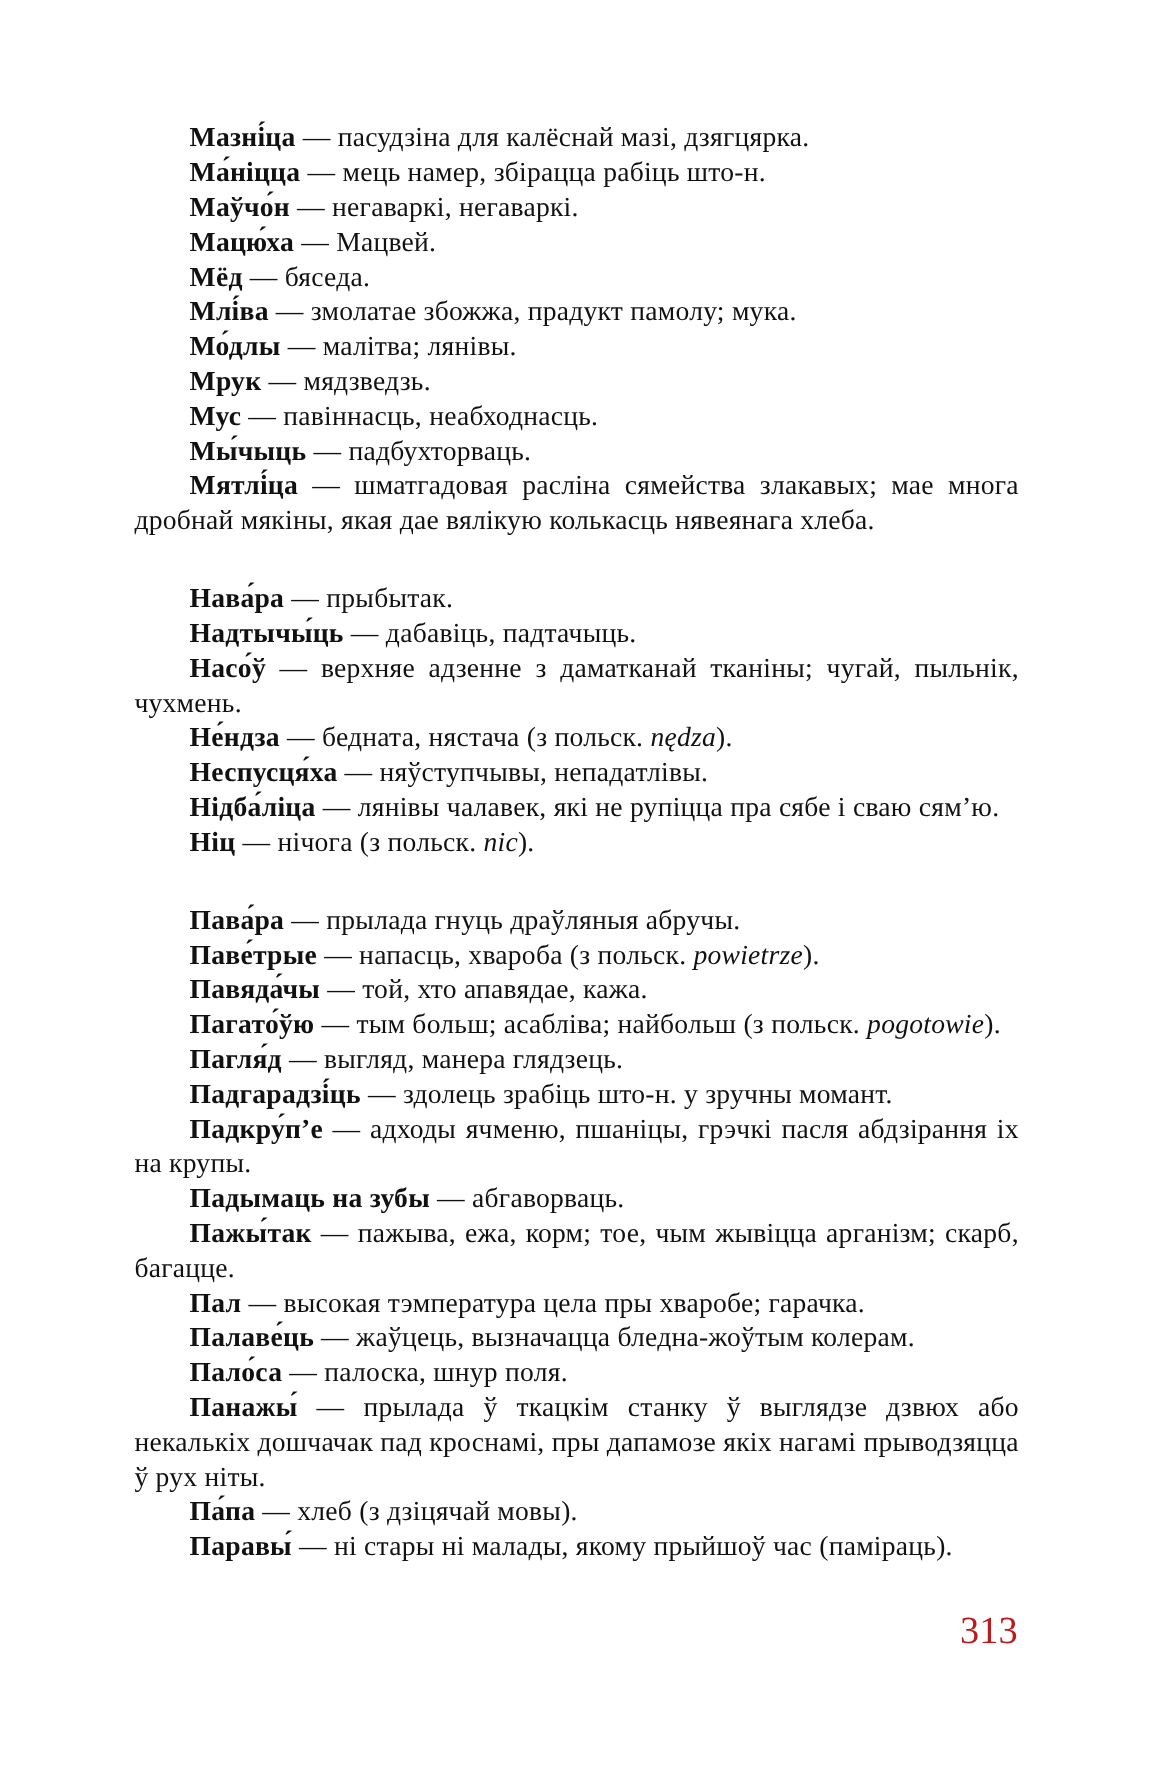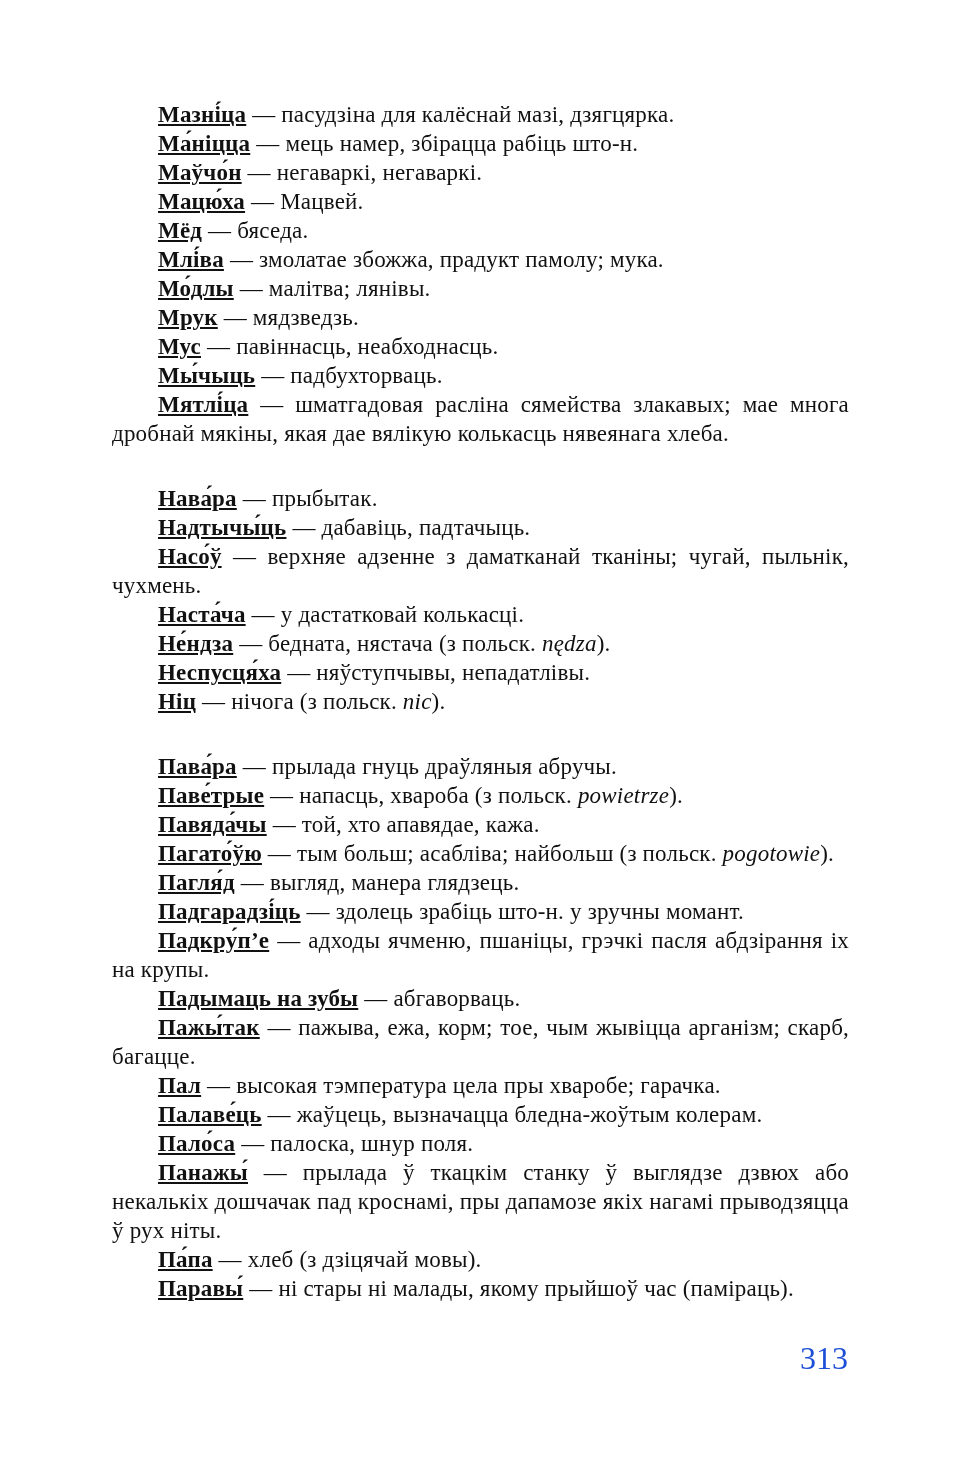--- a/index.html
+++ b/index.html
@@ -27,32 +27,31 @@
   .entry {
     margin: 0;
     font-size: 23px;
     line-height: 29px;
     text-indent: 46px;
     text-align: justify;
     letter-spacing: 0.2px;
   }
   .entry .headword {
     font-weight: bold;
-    text-decoration: underline;
   }
   .entry .foreign {
     font-style: italic;
   }
   .page-number {
     position: absolute;
     top: 1340px;
     right: 112px;
     font-size: 32px;
     line-height: 36px;
-    color: #1d4ed8;
+    color: #b91c1c;
   }
 </style>
 </head>
 <body>
 
 <div class="page">
   <main class="text-block" id="entries-container">
       <section class="letter-section">
         <p class="entry"><b class="headword">Мазні́ца</b><span> — </span><span><span class="def-text">пасудзіна для калёснай мазі, дзягцярка.</span></span></p>
         <p class="entry"><b class="headword">Ма́ніцца</b><span> — </span><span><span class="def-text">мець намер, збірацца рабіць што-н.</span></span></p>
@@ -63,23 +62,23 @@
         <p class="entry"><b class="headword">Мо́длы</b><span> — </span><span><span class="def-text">малітва; лянівы.</span></span></p>
         <p class="entry"><b class="headword">Мрук</b><span> — </span><span><span class="def-text">мядзведзь.</span></span></p>
         <p class="entry"><b class="headword">Мус</b><span> — </span><span><span class="def-text">павіннасць, неабходнасць.</span></span></p>
         <p class="entry"><b class="headword">Мы́чыць</b><span> — </span><span><span class="def-text">падбухторваць.</span></span></p>
         <p class="entry"><b class="headword">Мятлі́ца</b><span> — </span><span><span class="def-text">шматгадовая расліна сямейства злакавых; мае многа дробнай мякіны, якая дае вялікую колькасць нявеянага хлеба.</span></span></p>
       </section>
       <section class="letter-section">
         <p class="entry"><b class="headword">Нава́ра</b><span> — </span><span><span class="def-text">прыбытак.</span></span></p>
         <p class="entry"><b class="headword">Надтычы́ць</b><span> — </span><span><span class="def-text">дабавіць, падтачыць.</span></span></p>
         <p class="entry"><b class="headword">Насо́ў</b><span> — </span><span><span class="def-text">верхняе адзенне з даматканай тканіны; чугай, пыльнік, чухмень.</span></span></p>
-        <p class="entry"><b class="headword">Наста́ча</b><span> — </span><span><span class="def-text">у дастатковай колькасці.</span></span></p>
         <p class="entry"><b class="headword">Не́ндза</b><span> — </span><span><span class="def-text">бедната, нястача (з польск. </span><i class="foreign">nędza</i><span class="def-text">).</span></span></p>
         <p class="entry"><b class="headword">Неспусця́ха</b><span> — </span><span><span class="def-text">няўступчывы, непадатлівы.</span></span></p>
+        <p class="entry"><b class="headword">Нідба́ліца</b><span> — </span><span><span class="def-text">лянівы чалавек, які не рупіцца пра сябе і сваю сям’ю.</span></span></p>
         <p class="entry"><b class="headword">Ніц</b><span> — </span><span><span class="def-text">нічога (з польск. </span><i class="foreign">nic</i><span class="def-text">).</span></span></p>
       </section>
       <section class="letter-section">
         <p class="entry"><b class="headword">Пава́ра</b><span> — </span><span><span class="def-text">прылада гнуць драўляныя абручы.</span></span></p>
         <p class="entry"><b class="headword">Паве́трые</b><span> — </span><span><span class="def-text">напасць, хвароба (з польск. </span><i class="foreign">powietrze</i><span class="def-text">).</span></span></p>
         <p class="entry"><b class="headword">Павяда́чы</b><span> — </span><span><span class="def-text">той, хто апавядае, кажа.</span></span></p>
         <p class="entry"><b class="headword">Пагато́ўю</b><span> — </span><span><span class="def-text">тым больш; асабліва; найбольш (з польск. </span><i class="foreign">pogotowie</i><span class="def-text">).</span></span></p>
         <p class="entry"><b class="headword">Пагля́д</b><span> — </span><span><span class="def-text">выгляд, манера глядзець.</span></span></p>
         <p class="entry"><b class="headword">Падгарадзі́ць</b><span> — </span><span><span class="def-text">здолець зрабіць што-н. у зручны момант.</span></span></p>
         <p class="entry"><b class="headword">Падкру́п’е</b><span> — </span><span><span class="def-text">адходы ячменю, пшаніцы, грэчкі пасля абдзірання іх на крупы.</span></span></p>

